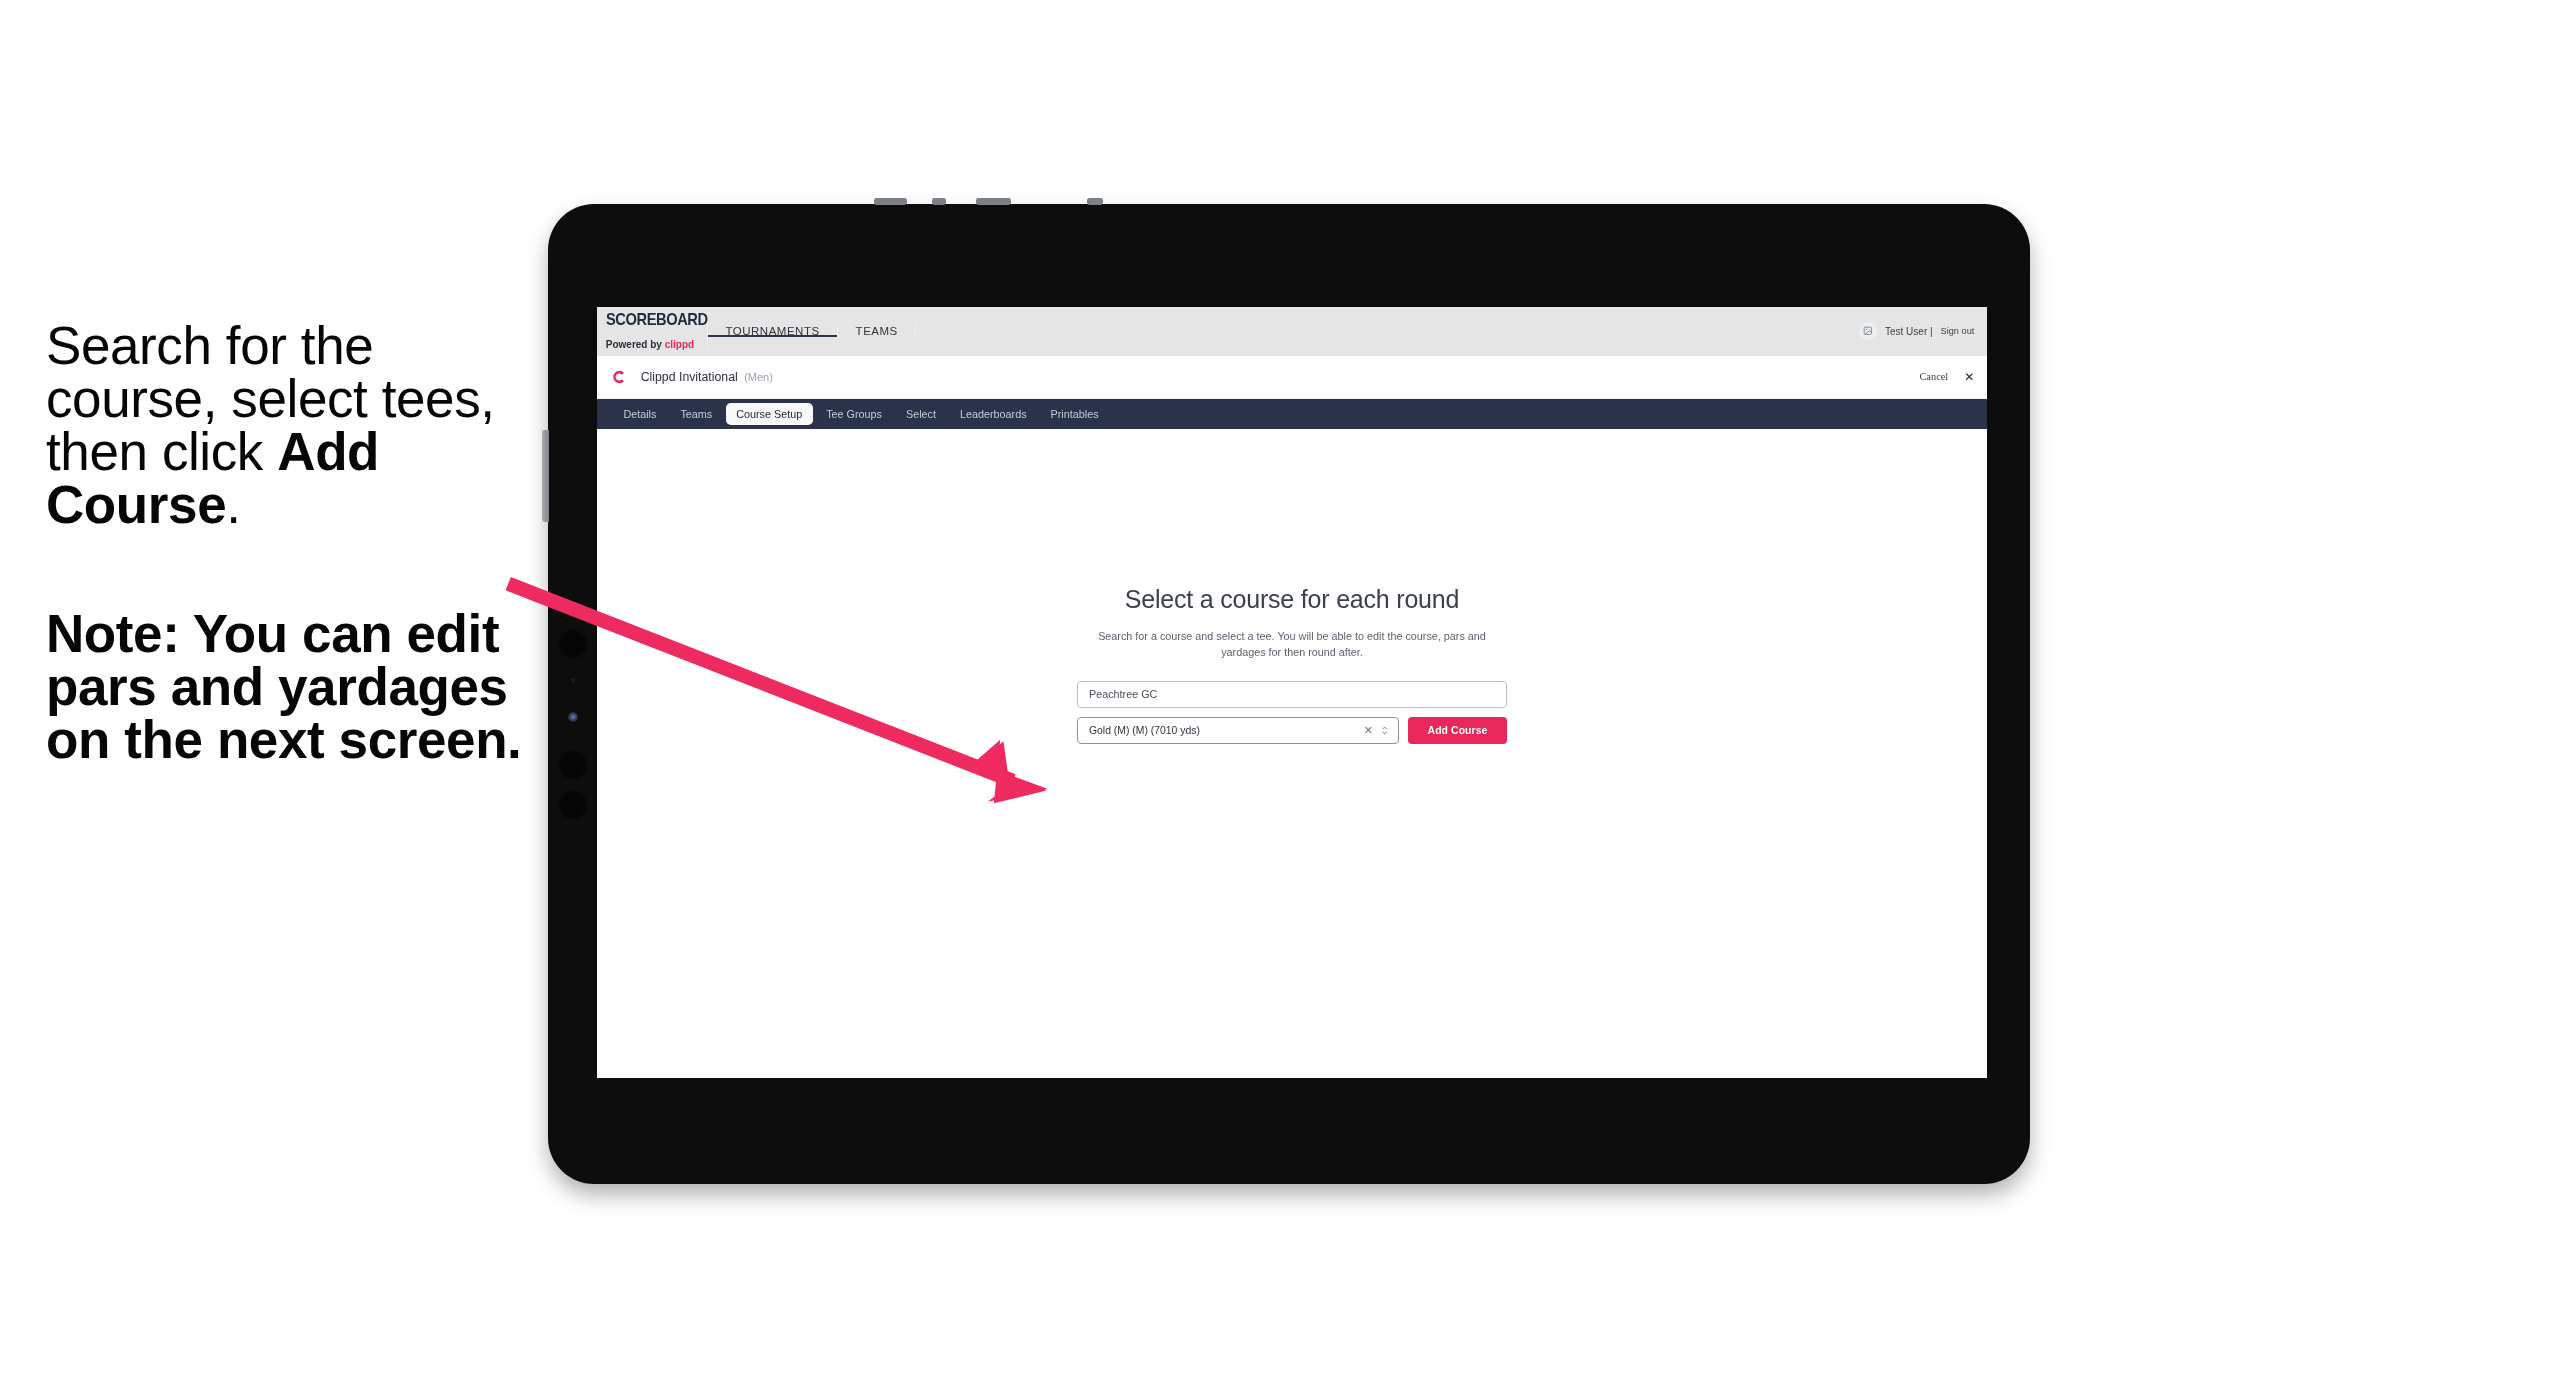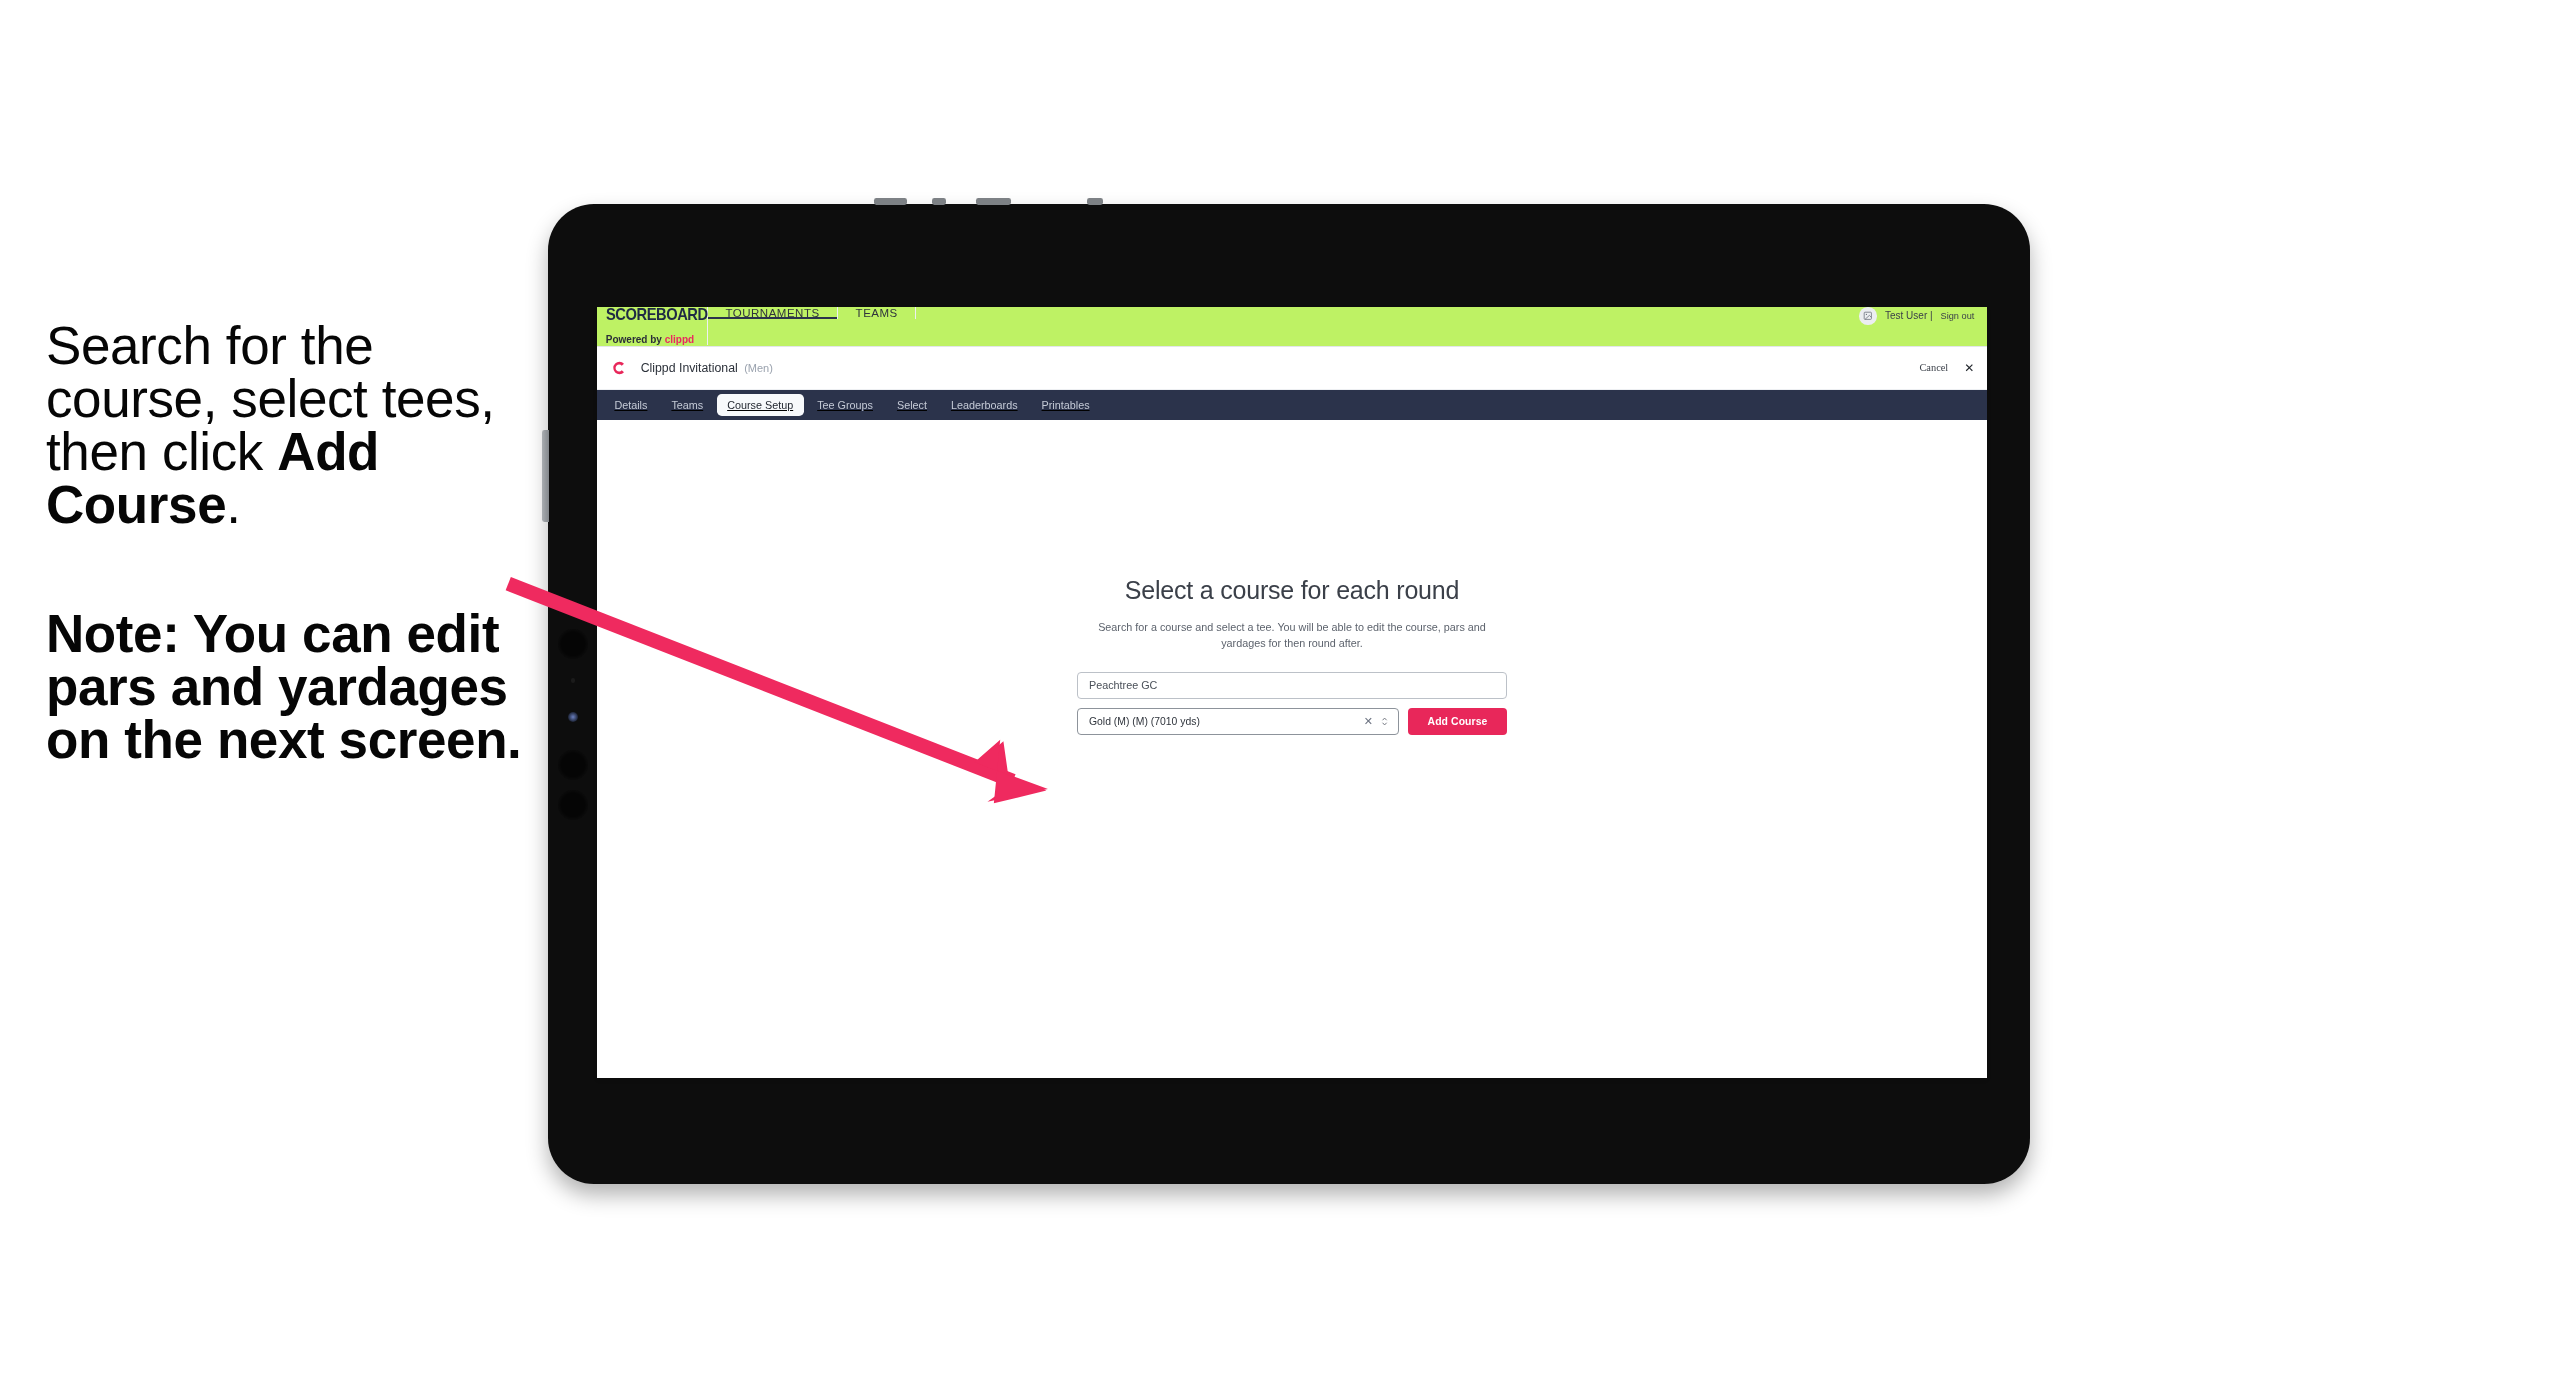--- a/index.html
+++ b/index.html
@@ -90,25 +90,25 @@
     width: 1390px;
     height: 771px;
     background: #ffffff;
     overflow: hidden;
     box-shadow: 0 1.6px 4px rgba(0,0,0,0.12);
   }
 
   
   .topbar {
     position: relative;
-    height: 40px;
-    background: #bef264;
+    height: 49px;
+    background: #e5e5e5;
     border-bottom: 0.8px solid #e3e6ea;
     display: flex;
-    align-items: flex-start;
+    align-items: center;
   }
   .logo-cell {
     width: 111px;
     padding-left: 8.8px;
     display: flex;
     flex-direction: column;
     justify-content: center;
     border-right: 0.8px solid #edeff2;
   }
   .logo-word {
@@ -177,23 +177,22 @@
   .tourney-gender { font-size: 11px; color: #9aa2ae; margin-left: 6.4px; }
   .cancel-zone { margin-left: auto; display: flex; align-items: flex-start; gap: 16px; font-family: Liberation Serif, serif; }
   .cancel-text { font-size: 10.4px; color: #3c414a; }
   .cancel-x { font-size: 12px; color: #22262c; line-height: 1; }
 
   
   .navbar {
     height: 30px;
     background: #2b334b;
     display: flex; align-items: center;
-    padding-left: 7px;
+    padding-left: 16px;
     gap: 3.2px;
-    text-decoration: underline;
   }
   .nav-item {
     font-size: 10.8px;
     color: #c4cad6;
     padding: 4.8px 10.4px;
     border-radius: 4.8px;
     white-space: nowrap;
   }
   .nav-item.active {
     background: #f7f9fb;

